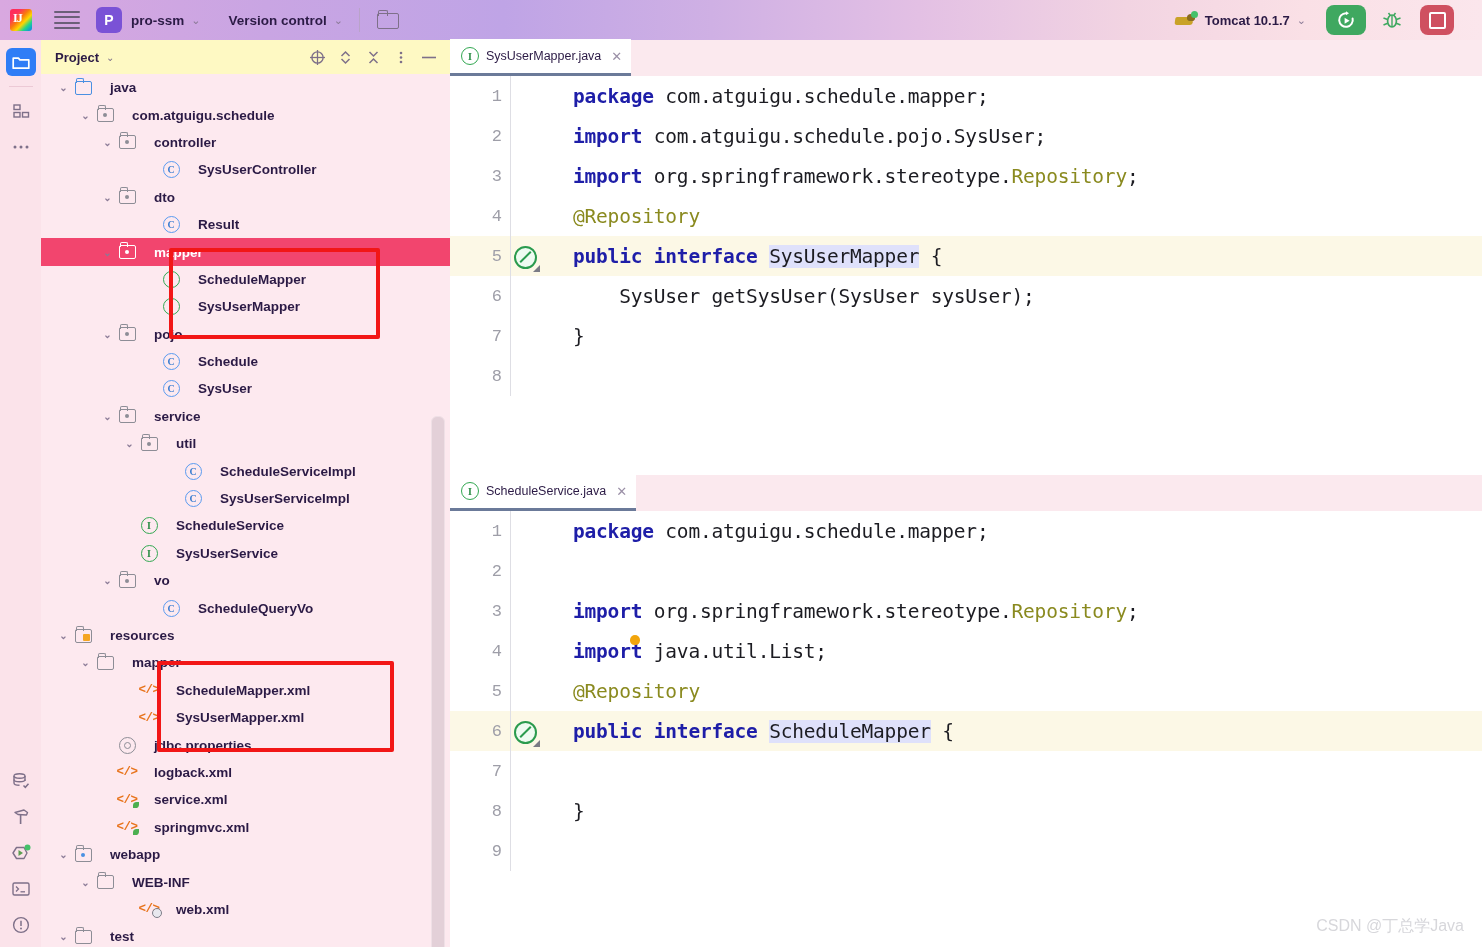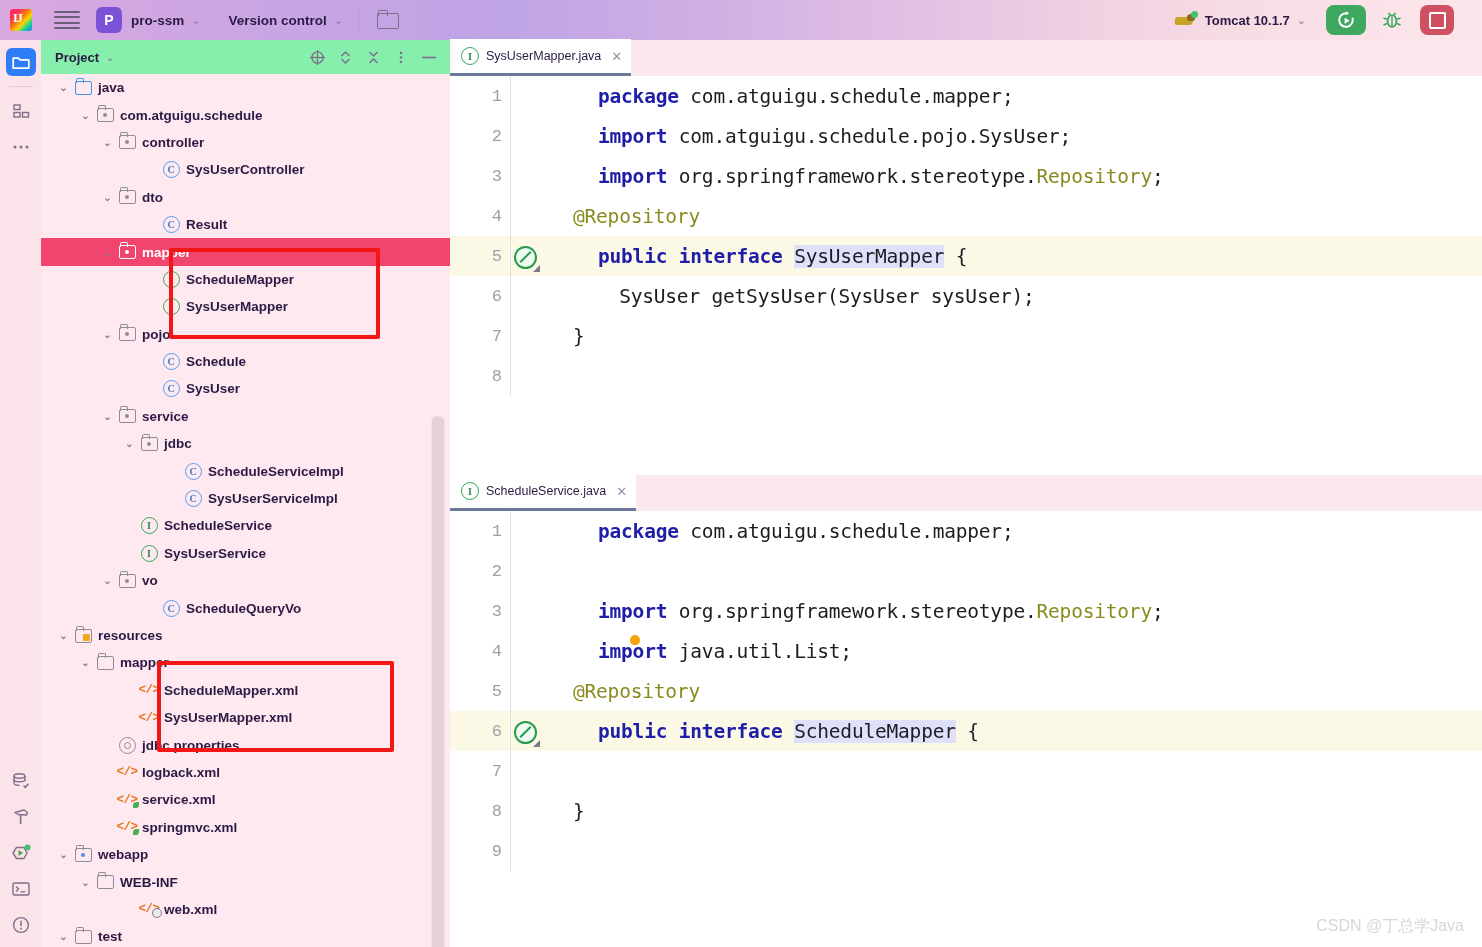--- a/index.html
+++ b/index.html
@@ -42,32 +42,32 @@
 
   
   #rail{position:absolute;left:0;top:40px;width:41px;height:907px;background:#fbe3ea;border-right:1px solid #f0d2dc;}
   .rail-ico{width:30px;height:28px;margin:8px auto 0 auto;display:flex;align-items:center;justify-content:center;position:relative;cursor:pointer;border-radius:6px;}
   .rail-ico.active{background:#2f7df6;}
   .rail-div{width:24px;height:1px;background:#ecc9d5;margin:10px auto;}
   .rail-bottom{position:absolute;bottom:8px;left:0;width:41px;}
 
   
   #project{position:absolute;left:41px;top:40px;width:409px;height:907px;background:#fde9ef;overflow:hidden;}
-  #proj-head{height:34px;display:flex;align-items:center;padding:0 8px 0 14px;background:#86efac;}
+  #proj-head{height:34px;display:flex;align-items:center;padding:0 8px 0 14px;background:#fef9c3;}
   #proj-head .title{color:#2b1a45;font-size:13px;font-weight:bold;}
   #proj-head .tchev{color:#7e7089;font-size:10px;margin-left:7px;}
   .head-actions{margin-left:auto;display:flex;align-items:center;gap:2px;}
   .hact{width:26px;height:24px;display:flex;align-items:center;justify-content:center;cursor:pointer;color:#7e7089;}
   #tree{position:absolute;left:0;top:34px;width:409px;height:873px;}
   .row{height:27.4px;display:flex;align-items:center;font-size:13.5px;color:#2b1a45;font-weight:bold;white-space:nowrap;cursor:pointer;position:relative;}
   .row.sel{background:#f2456e;color:#ffffff;}
   .arrow{width:17px;display:inline-block;text-align:center;color:#8a7a96;font-size:10px;flex:0 0 17px;}
   .arrow.blank{visibility:hidden;}
   .ico{width:22px;flex:0 0 22px;display:flex;align-items:center;justify-content:center;margin-right:4px;position:relative;}
-  .lbl{display:inline-block;}
+  .lbl{display:inline-block;margin-left:12px;}
   
   .f-plain{width:15px;height:12px;border:1.5px solid #8d8d96;border-radius:2px;position:relative;background:#fff0;}
   .f-plain::before{content:"";position:absolute;left:0px;top:-4px;width:6px;height:4px;border:1.5px solid #8d8d96;border-bottom:none;border-radius:2px 2px 0 0;}
   .f-blue{width:15px;height:12px;border:1.5px solid #4a90e2;border-radius:2px;position:relative;}
   .f-blue::before{content:"";position:absolute;left:0px;top:-4px;width:6px;height:4px;border:1.5px solid #4a90e2;border-bottom:none;border-radius:2px 2px 0 0;}
   .f-pkg{width:15px;height:12px;border:1.5px solid #8d8d96;border-radius:2px;position:relative;display:flex;align-items:center;justify-content:center;}
   .f-pkg::before{content:"";position:absolute;left:0px;top:-4px;width:6px;height:4px;border:1.5px solid #8d8d96;border-bottom:none;border-radius:2px 2px 0 0;}
   .f-pkg i{width:4px;height:4px;border-radius:50%;background:#8d8d96;display:block;}
   .row.sel .f-pkg,.row.sel .f-pkg::before{border-color:#ffffff;}
   .row.sel .f-pkg i{background:#ffffff;}
@@ -100,21 +100,21 @@
   .tab .ticon{width:16px;height:16px;border-radius:50%;border:1.5px solid #33a852;color:#2a8c45;font-size:10px;display:flex;align-items:center;justify-content:center;font-family:"Liberation Serif",serif;font-weight:bold;margin-right:7px;}
   .tab .tname{font-size:12.5px;color:#2b1a45;}
   .tab .tclose{margin-left:10px;color:#9a8fa6;font-size:13px;line-height:1;cursor:pointer;}
   .code{position:relative;background:#fff;height:calc(100% - 36px);overflow:hidden;}
   .cl{height:40px;display:flex;align-items:center;position:relative;}
   .cl.hl{background:#fcf8e6;}
   .ln{width:52px;flex:0 0 52px;text-align:right;color:#9e9ea8;font-size:17px;font-family:"Liberation Mono",monospace;padding-right:8px;}
   .gut{width:58px;flex:0 0 58px;position:relative;height:40px;}
   .gutline{position:absolute;left:0;top:0;bottom:0;width:0;border-left:1px solid #dedee4;}
   .src{font-family:"DejaVu Sans Mono",monospace;font-size:19.5px;color:#1c1c22;white-space:pre;padding-left:5px;letter-spacing:-0.2px;}
-  .kw{color:#1e1ea8;font-weight:bold;margin-left:25px;}
+  .kw{color:#1e1ea8;font-weight:bold;}
   .anno{color:#8a8a1f;}
   .hlname{background:#dfe1fb;}
   .iface-mark{position:absolute;left:4px;top:10px;width:19px;height:19px;border-radius:50%;border:2px solid #2a9b4e;background:#eefbf1;}
   .iface-mark::after{content:"";position:absolute;left:2px;top:7.5px;width:15px;height:2px;background:#2a9b4e;transform:rotate(-45deg);}
   .iface-mark .corner{position:absolute;right:-5px;bottom:-5px;width:0;height:0;border-left:7px solid transparent;border-bottom:7px solid #7b7b85;}
   .bulb{position:absolute;left:120px;top:4px;width:10px;height:10px;border-radius:50% 50% 45% 45%;background:#f2a50c;}
   .watermark{position:absolute;right:18px;bottom:10px;color:#d7d7db;font-size:16px;font-family:"Liberation Sans",sans-serif;margin-top:28px;}
 </style>
 </head>
 <body>
@@ -395,21 +395,21 @@
         <span class="lbl">service</span>
       </div>
       <div class="row">
         <span style="display:inline-block;width:80px;flex:0 0 80px"></span>
         <span class="arrow">⌄</span>
         <span class="ico">
           <span class="f-pkg">
             <i></i>
           </span>
         </span>
-        <span class="lbl">jdbc</span>
+        <span class="lbl">util</span>
       </div>
       <div class="row">
         <span style="display:inline-block;width:124px;flex:0 0 124px"></span>
         <span class="arrow blank"></span>
         <span class="ico">
           <span class="c-class">C</span>
         </span>
         <span class="lbl">ScheduleServiceImpl</span>
       </div>
       <div class="row">

